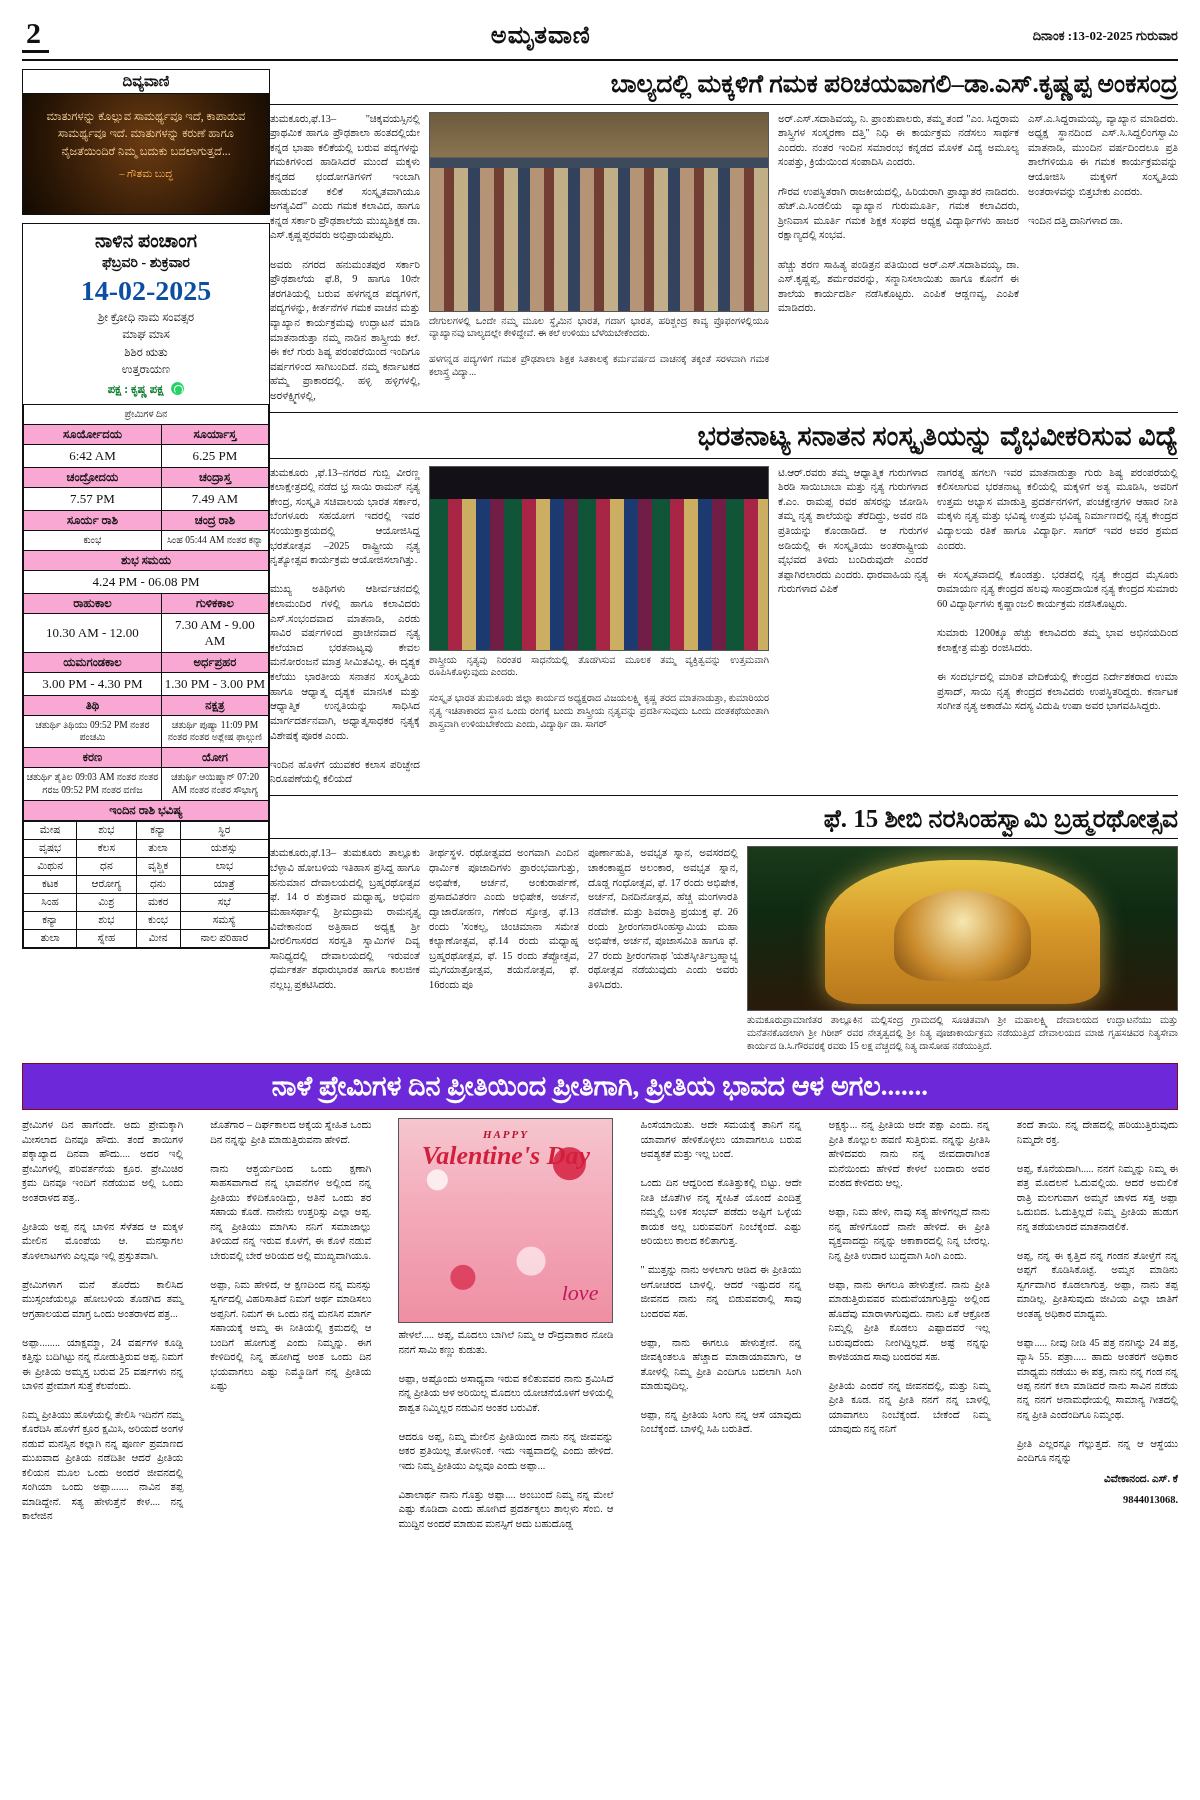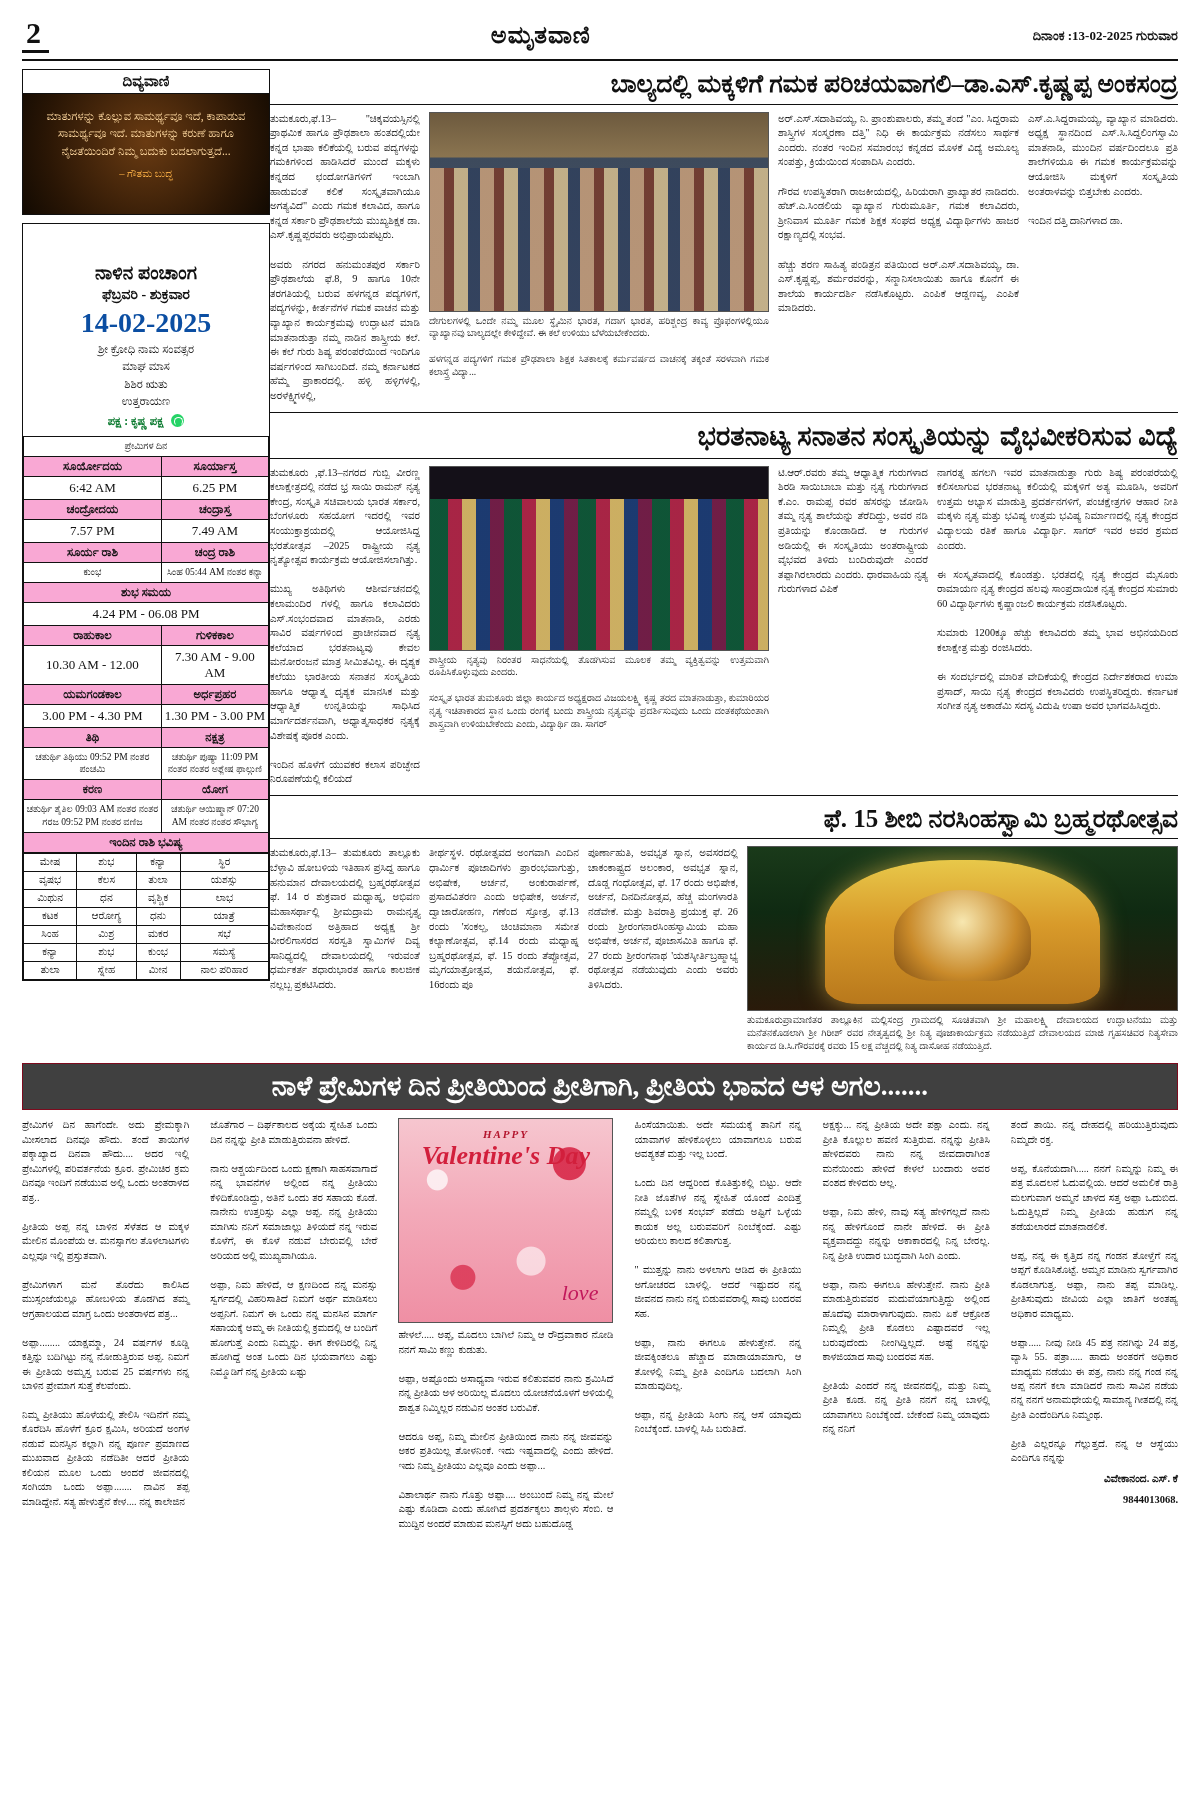--- a/index.html
+++ b/index.html
@@ -46,21 +46,21 @@
     height:120px;
     background:
       radial-gradient(circle at 50% 40%, #6a3b12 0%, #2a1605 70%, #120a02 100%);
     color:#ffd9a0; font-size:11.5px; line-height:1.5;
     text-align:center; padding:14px 10px 6px;
   }
   .divya-img .sig { color:#ffb347; font-size:10.5px; margin-top:6px; }
 
   
   .panchanga-head { text-align:center; padding:6px 4px 2px; }
-  .pa-title { font-size:19px; font-weight:bold;margin-top:32px; }
+  .pa-title { font-size:19px; font-weight:bold; }
   .pa-sub { font-size:14px; font-weight:bold; margin-top:3px; }
   .pa-date { font-size:28px; font-weight:bold; color:#0b4ea2; margin:4px 0 2px; }
   .pa-line { font-size:11.5px; line-height:1.5; }
   .pa-paksha {
     display:inline-block; margin:4px auto 6px;
     font-size:11.5px; color:#0b7a2f; font-weight:bold;
   }
   .wa { display:inline-block; width:13px; height:13px; border-radius:50%;
         background:#25d366; vertical-align:-2px; margin-left:5px; position:relative;}
   .wa:after{content:""; position:absolute; left:3px; top:3px; width:7px; height:7px;
@@ -149,25 +149,25 @@
   .val-text .l1{ font-size:11px; letter-spacing:2px; color:#b3142c;}
   .val-text .l2{ font-size:26px; line-height:1; }
   .val-love{
     position:absolute; right:14px; bottom:14px; color:#c2185b;
     font-style:italic; font-size:22px; font-family:"Liberation Serif",serif;
   }
 
   
   .banner {
     margin:10px 0 8px;
-    background:#404040; color:#fff; text-align:center;
+    background:#6d28d9; color:#fff; text-align:center;
     font-size:27px; font-weight:bold; padding:7px 6px;
     border:1px solid #7d0a1d;
   }
-  .vcols { display:flex; gap:21px; font-size:10.2px; line-height:1.42; text-align:justify; }
+  .vcols { display:flex; gap:27px; font-size:10.2px; line-height:1.42; text-align:justify; }
   .vcols .vc { flex:1 1 0; }
   .sign { text-align:right; font-weight:bold; font-size:10.5px; margin-top:6px; }
 
   .divider { border-top:1px solid #111; margin:8px 0; }
 </style>
 </head>
 <body>
 
 <div class="page">
 

